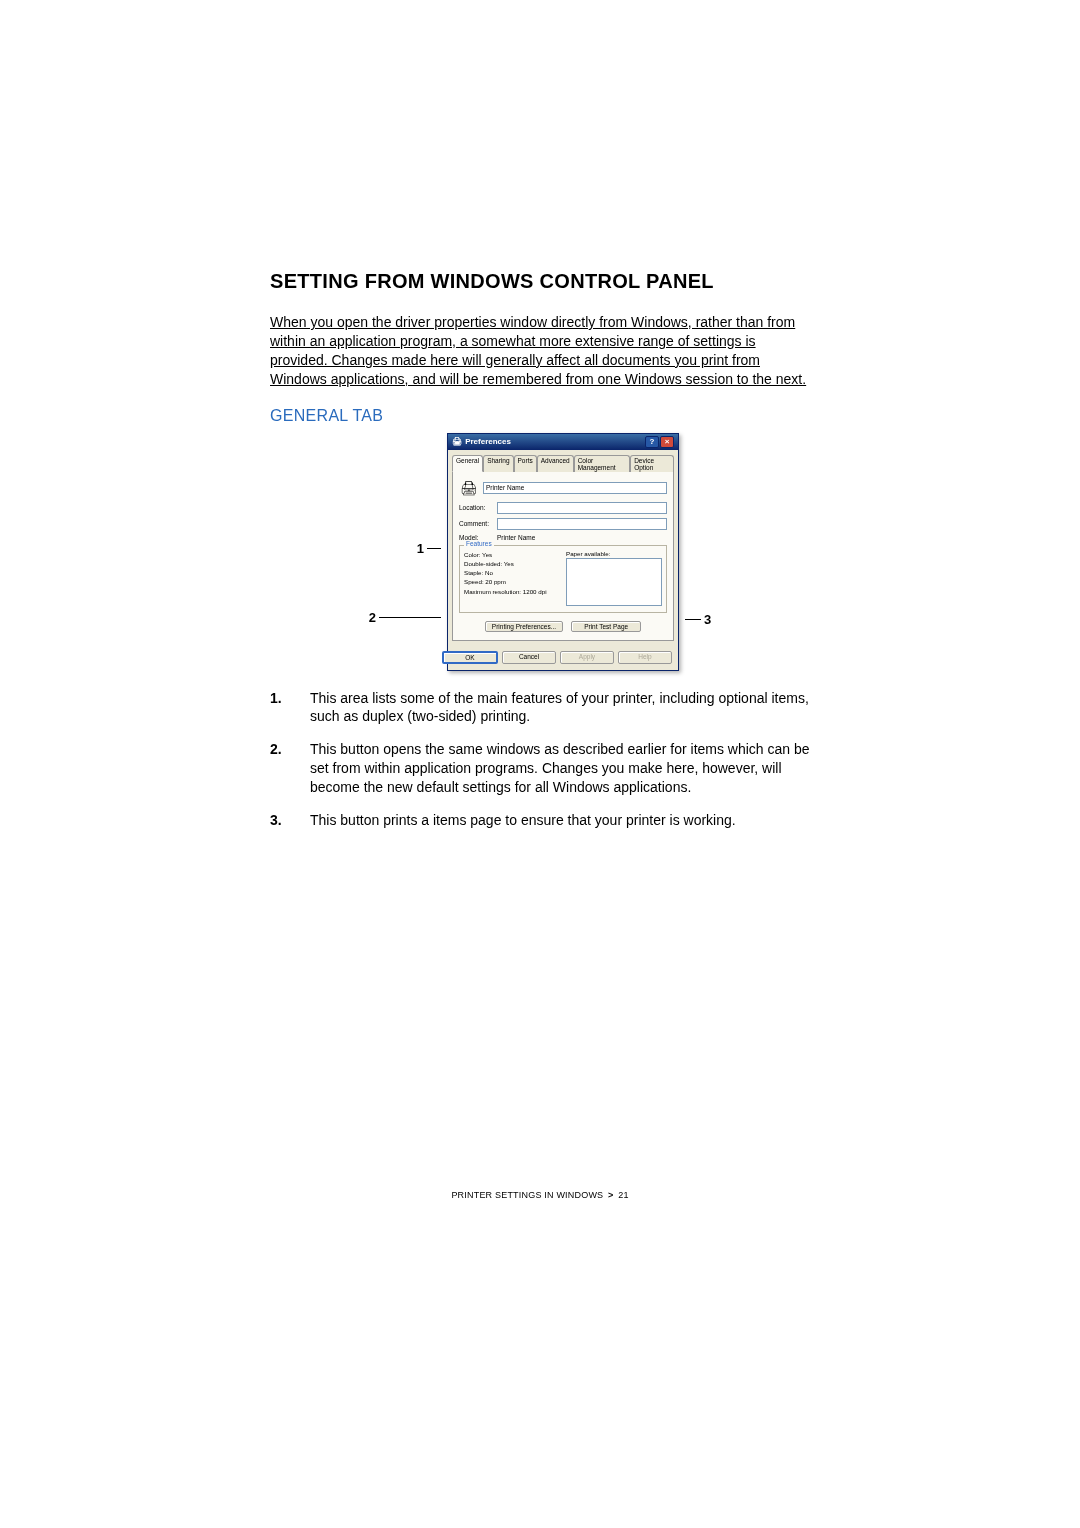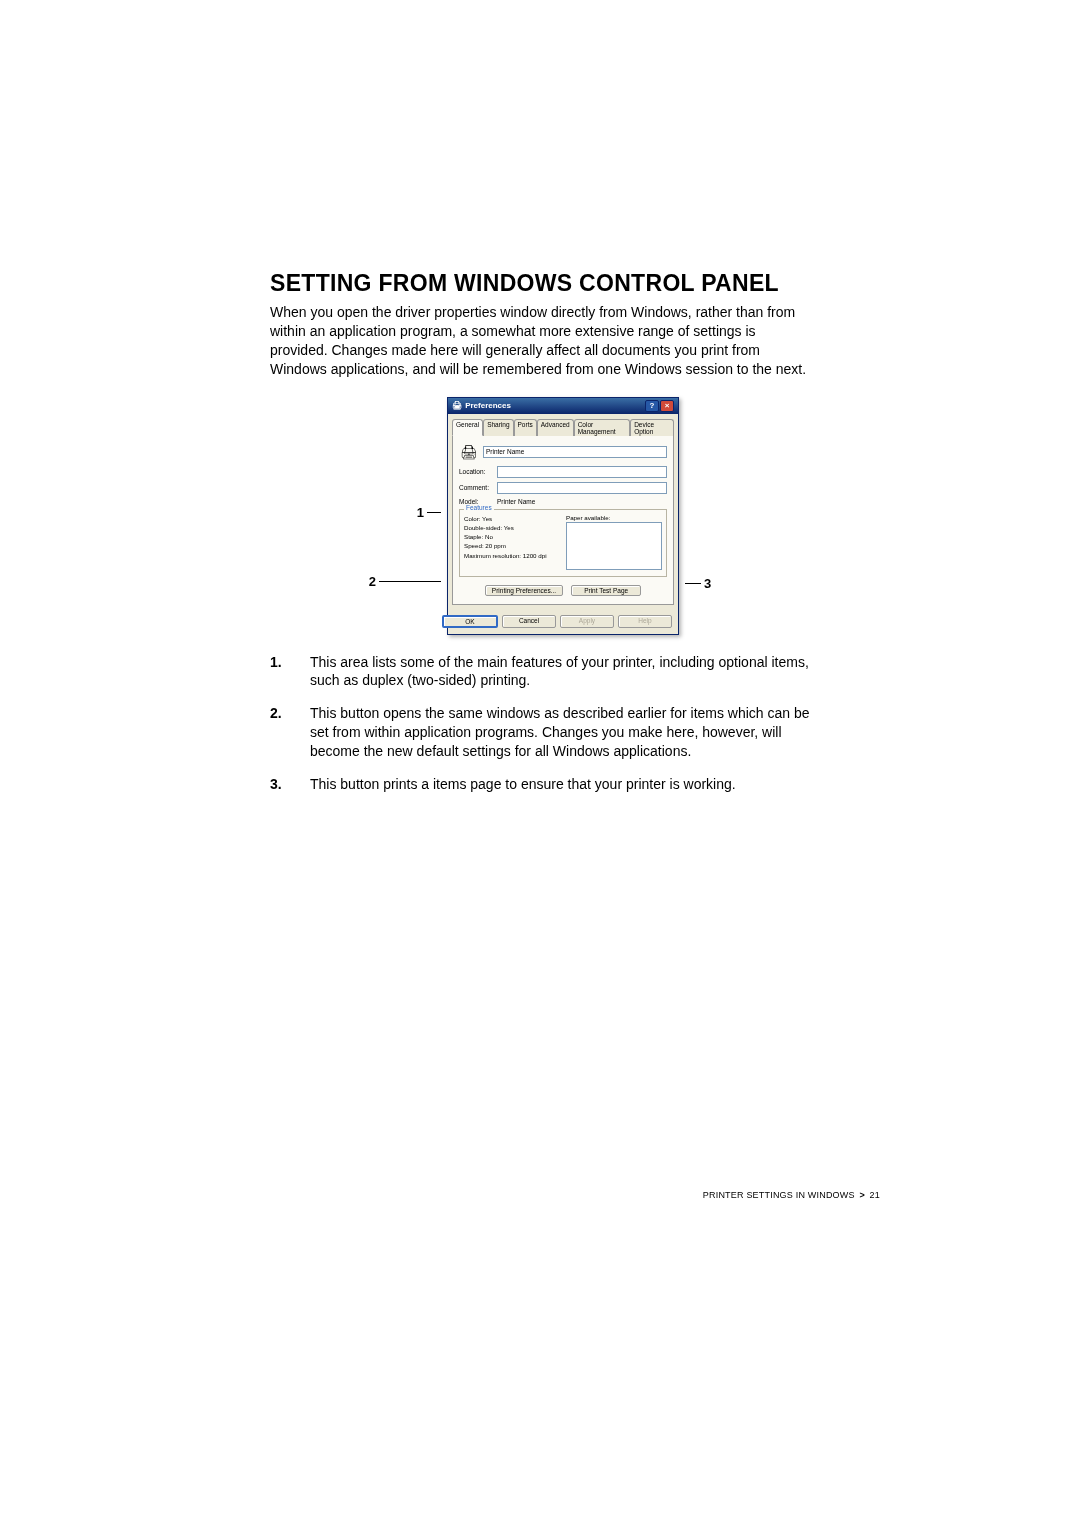--- a/index.html
+++ b/index.html
@@ -18,28 +18,29 @@
     position: absolute;
     left: 200px;
     top: 210px;
     background: #fff;
     padding: 60px 70px 40px 70px;
     box-sizing: border-box;
   }
   .heading {
     font-family: "Trebuchet MS", Arial, sans-serif;
     font-weight: bold;
-    font-size: 23px;
+    font-size: 20px;
     letter-spacing: 0.3px;
-    margin-bottom: 6px;
+    margin-bottom: 20px;
   }
   .intro {
     font-size: 14px;
     line-height: 1.35;
     margin-bottom: 18px;
+    text-decoration: underline;
   }
   .subheading {
     font-family: "Trebuchet MS", Arial, sans-serif;
     font-size: 16px;
     color: #2a6bbd;
     letter-spacing: 0.3px;
     margin-bottom: 8px;
   }
   .figure-wrap {
     display: flex;
@@ -168,36 +169,37 @@
     width: 40px;
     font-weight: bold;
     flex-shrink: 0;
   }
   ol.notes li .txtbody { flex:1; }
 
   .footer {
     position:absolute;
     bottom: 30px;
     left: 0; right: 0;
-    text-align:right;
+    text-align:center;
     font-size:9px;
     letter-spacing:0.2px;
   }
   .footer .crumb { }
   .footer .sep { margin: 0 2px; font-weight:bold;}
 </style>
 </head>
 <body>
 
 <div class="page">
 
   <div class="heading">SETTING FROM WINDOWS CONTROL PANEL</div>
 
   <div class="intro">When you open the driver properties window directly from Windows, rather than from within an application program, a somewhat more extensive range of settings is provided. Changes made here will generally affect all documents you print from Windows applications, and will be remembered from one Windows session to the next.</div>
 
+  <div class="subheading">GENERAL TAB</div>
 
   <div class="figure-wrap">
 
     <div class="callout-left">
       <div class="callout-item" style="margin-top:108px;">
         <span>1</span>
         <span class="callout-line" style="width:14px; margin-left:3px;"></span>
       </div>
       <div class="callout-item" style="margin-top:54px;">
         <span>2</span>

